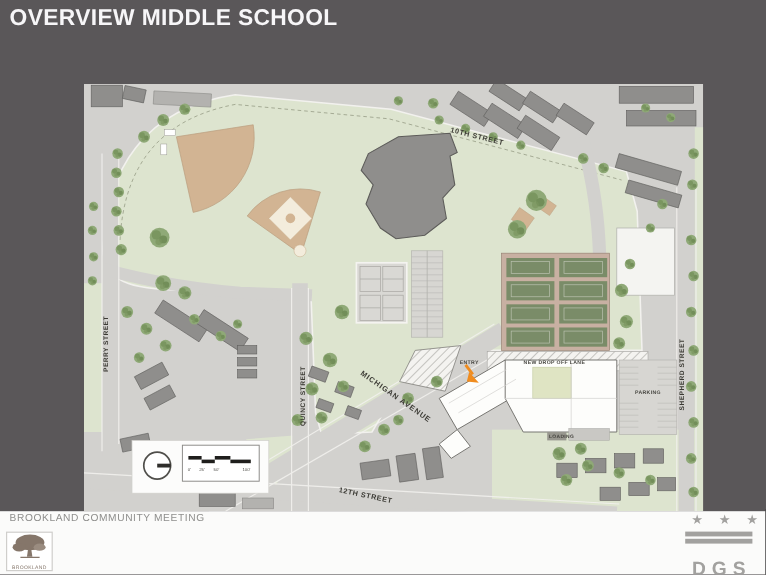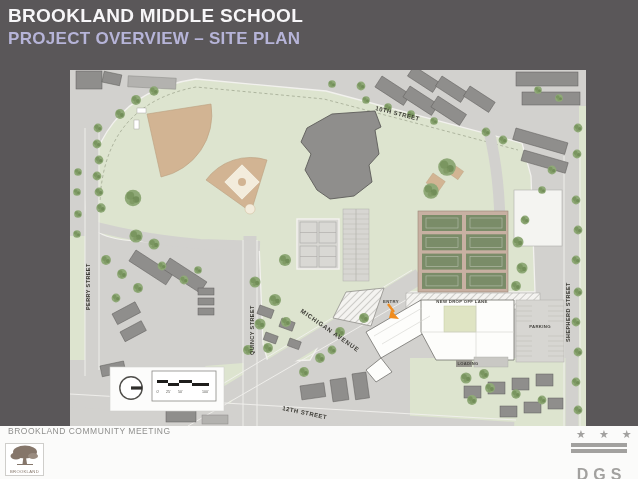--- a/index.html
+++ b/index.html
@@ -25,22 +25,21 @@
   .dgs-text{font-size:16px;font-weight:bold;letter-spacing:5px;margin-top:14px;
             margin-left:5px;line-height:16px;}
   svg text{font-family:"Liberation Sans",sans-serif;}
 </style>
 </head>
 <body>
 
 <div class="slide">
 
   <div class="title-block">
-    <h1>BROOKLAND MIDDLE SCHOOL</h1>
-    <h2>PROJECT OVERVIEW – SITE PLAN</h2>
+    <h1>OVERVIEW MIDDLE SCHOOL</h1>
   </div>
 
   <div class="map-wrap">
   <svg width="516" height="356" viewBox="0 0 516 356">
     <defs>
       <pattern id="hatch" width="5" height="5" patternUnits="userSpaceOnUse" patternTransform="rotate(45)">
         <rect width="5" height="5" fill="#f4f3f0"></rect>
         <line x1="0" y1="0" x2="0" y2="5" stroke="#c2c1bd" stroke-width="1.6"></line>
       </pattern>
       <g id="tree">

